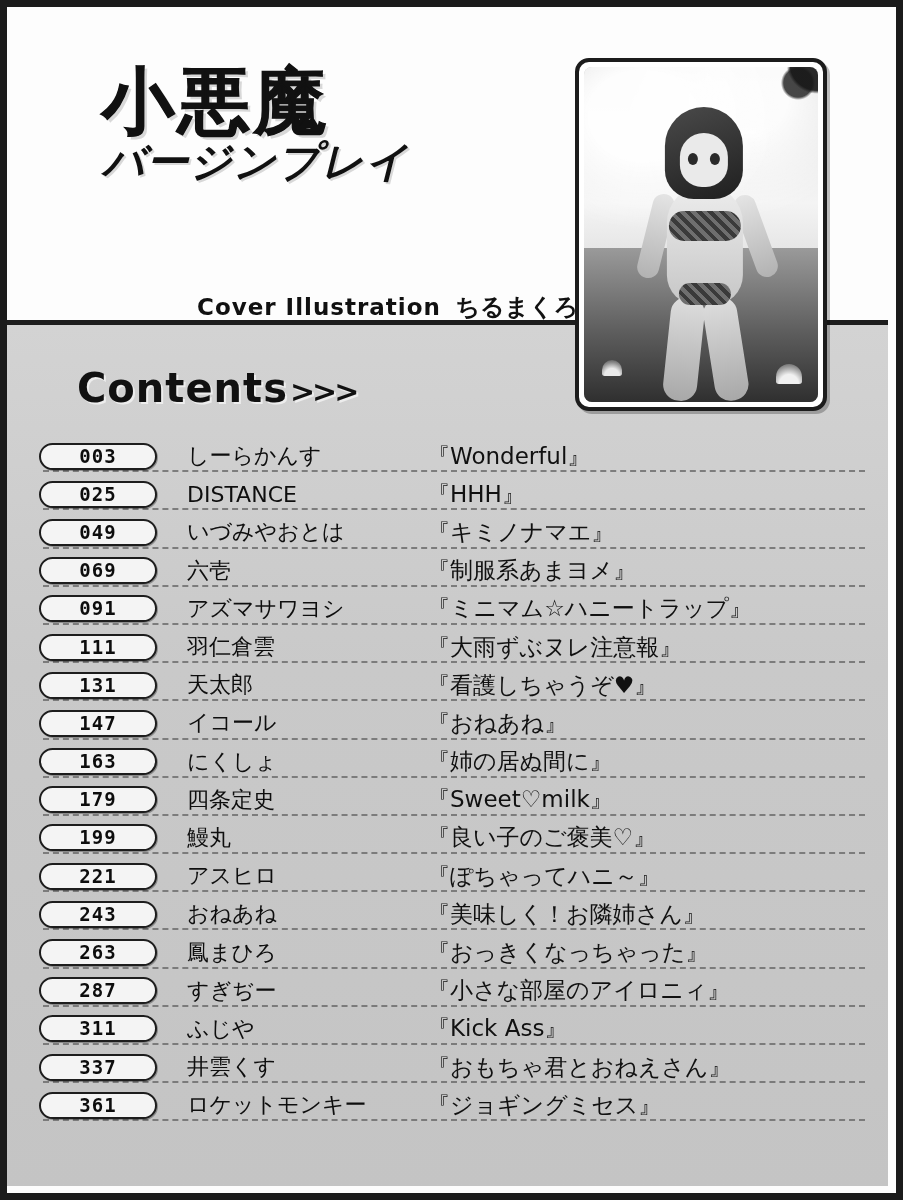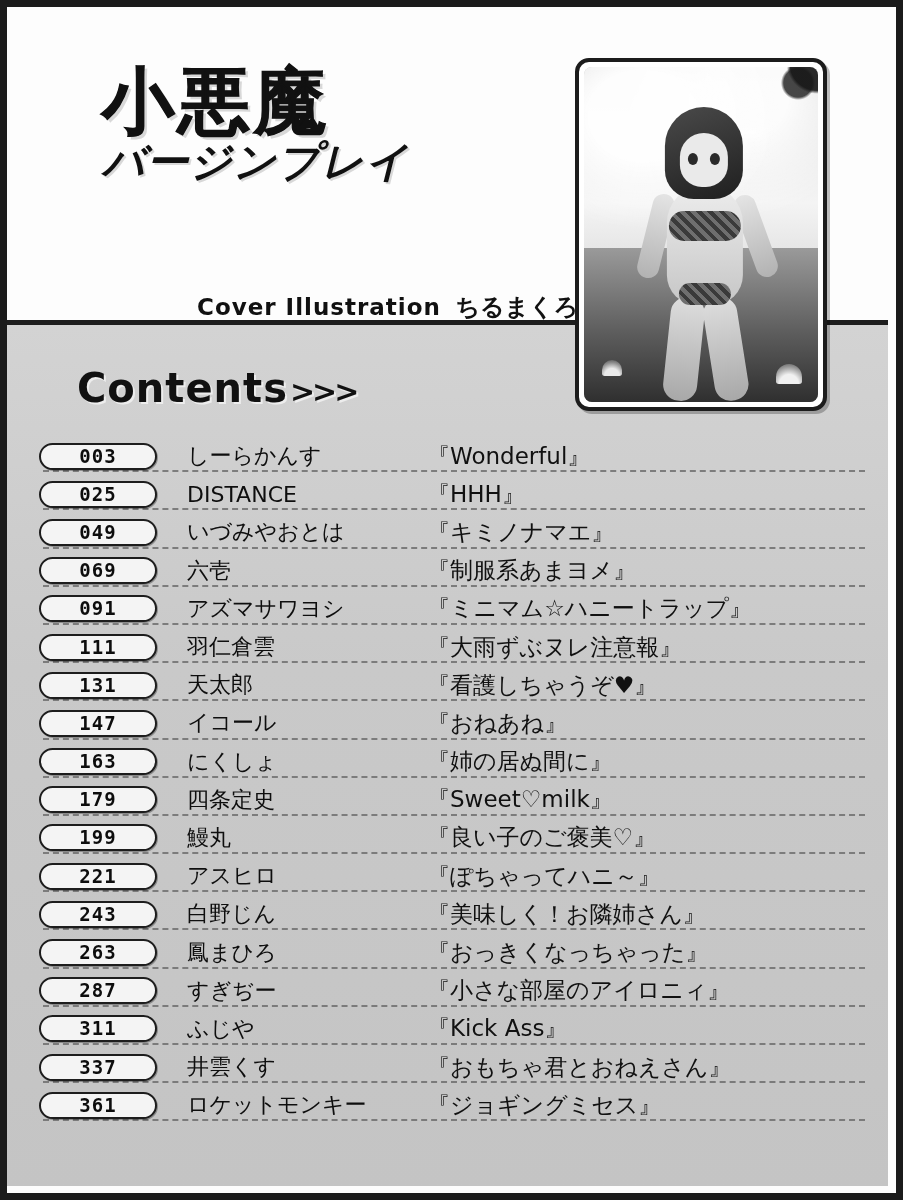--- a/index.html
+++ b/index.html
@@ -438,21 +438,21 @@
           </div>
         <div class="author">アスヒロ</div>
         <div class="work-title">『ぽちゃってハニ～』</div>
       </div>
 
       <div class="toc-row">
         <div class="dashline"></div>
         <div class="page-pill">
             <span class="page-num">243</span>
           </div>
-        <div class="author">白野じん</div>
+        <div class="author">おねあね</div>
         <div class="work-title">『美味しく！お隣姉さん』</div>
       </div>
 
       <div class="toc-row">
         <div class="dashline"></div>
         <div class="page-pill">
             <span class="page-num">263</span>
           </div>
         <div class="author">鳳まひろ</div>
         <div class="work-title">『おっきくなっちゃった』</div>

